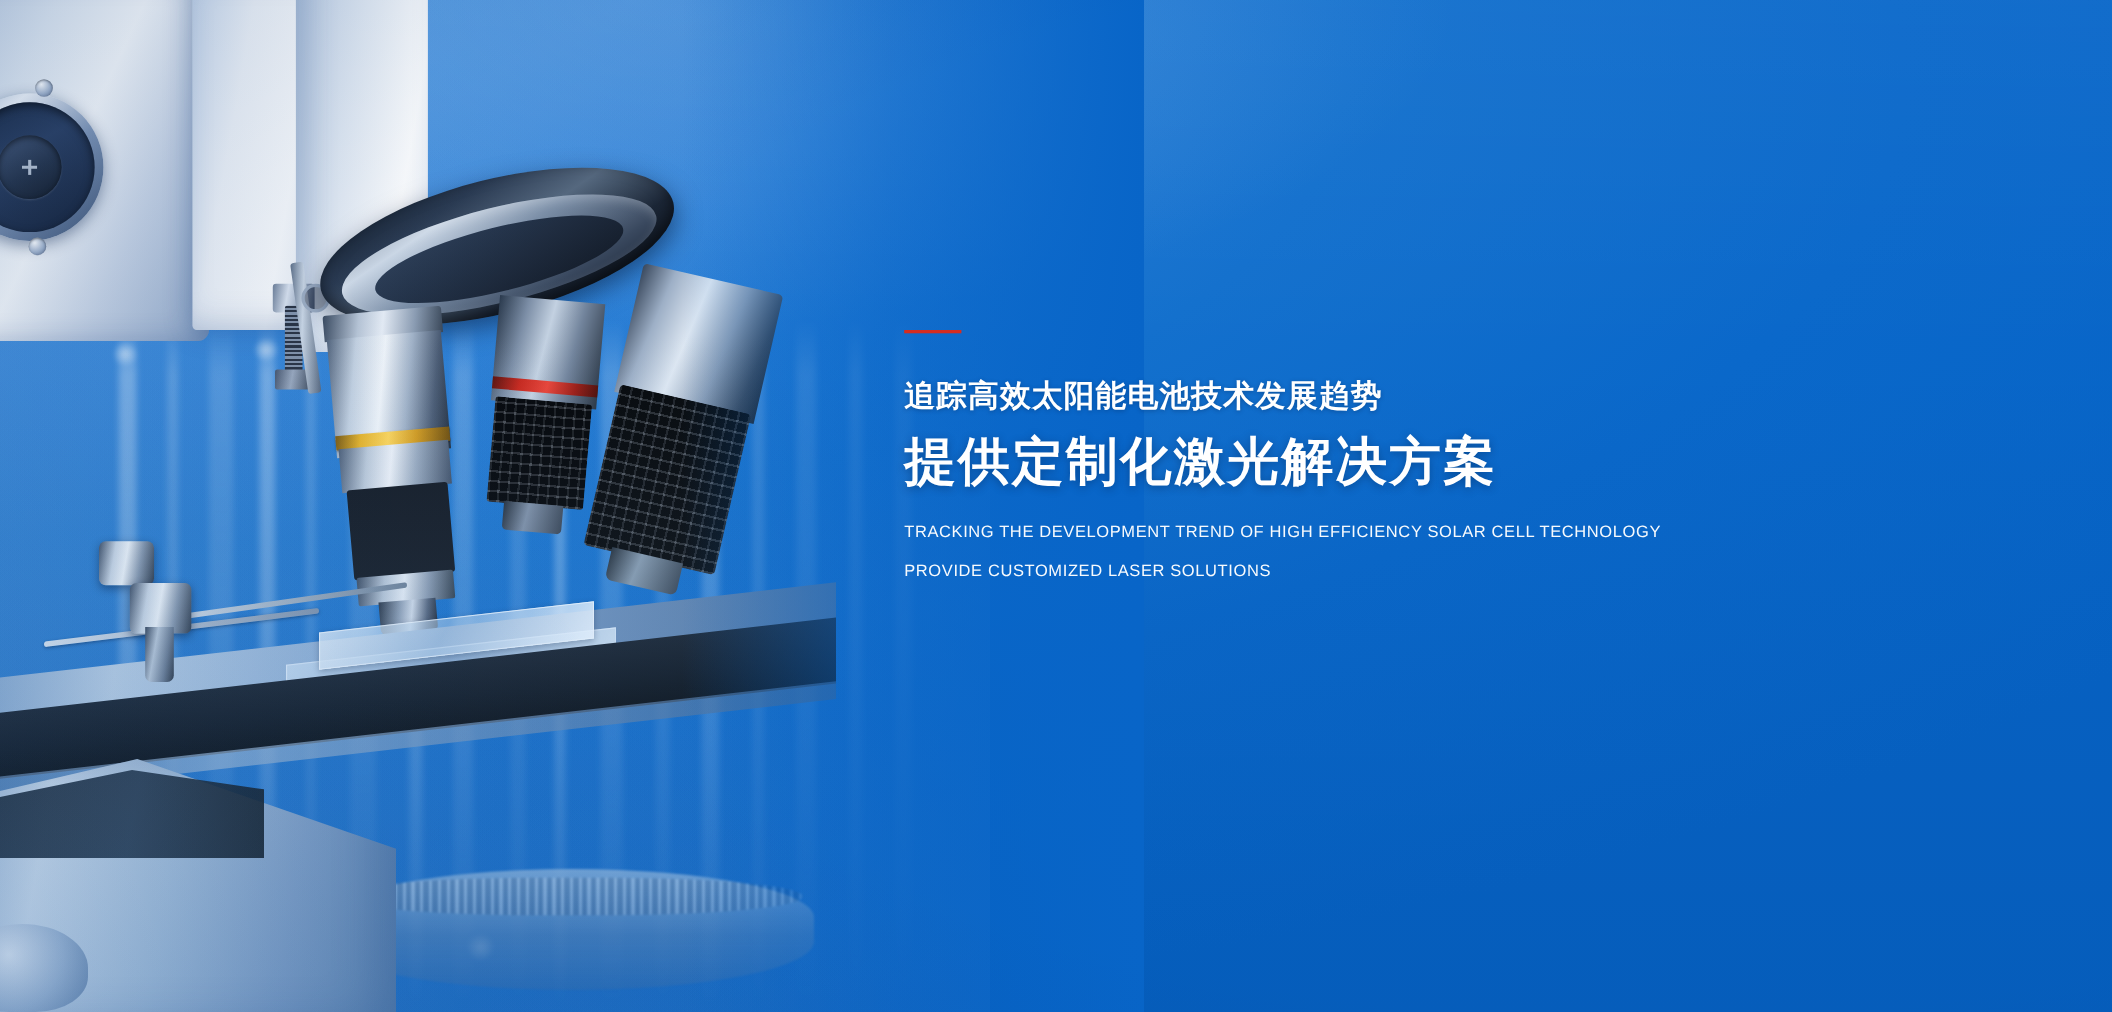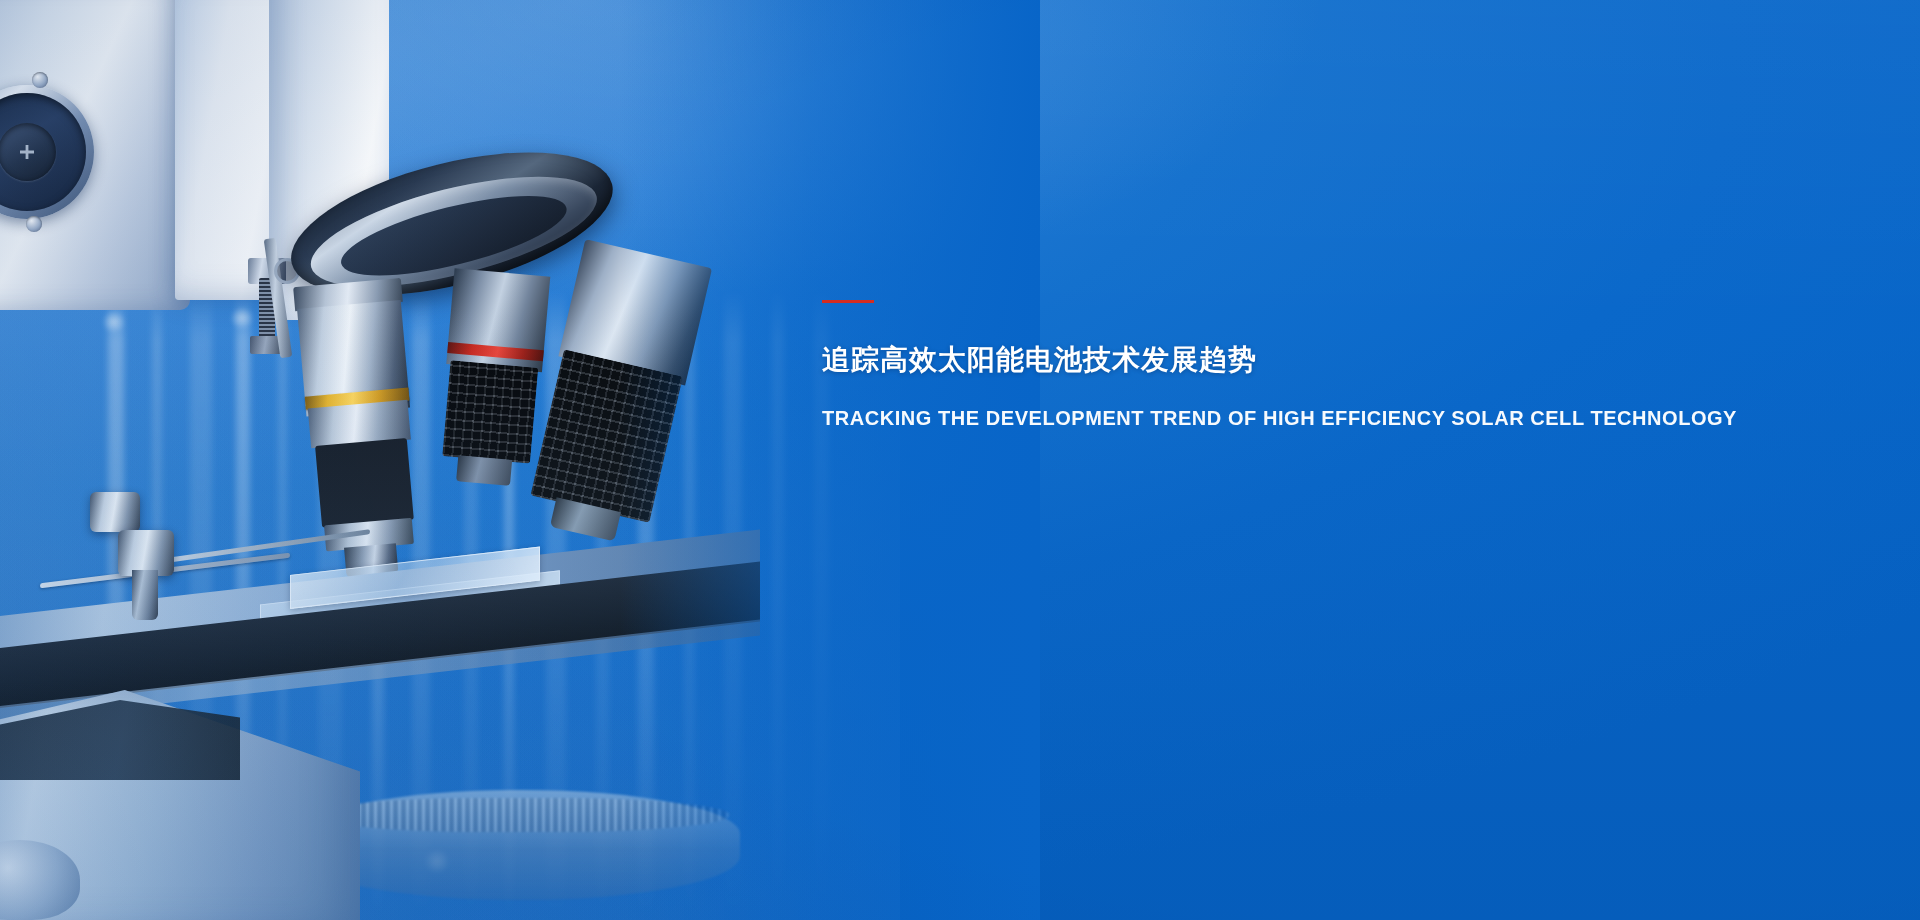--- a/index.html
+++ b/index.html
@@ -374,22 +374,22 @@
     font-size:28px; font-weight:bold; color:#ffffff;
     letter-spacing:1px; line-height:1.2;
     text-shadow:0 1px 4px rgba(0,30,70,.35);
   }
   .headline{
     font-size:47px; font-weight:bold; color:#ffffff;
     letter-spacing:2px; line-height:1.2; margin-top:14px;
     text-shadow:0 2px 8px rgba(0,30,70,.4);
   }
   .eng{
-    font-size:20px; color:#ffffff; letter-spacing:.55px;
-    line-height:1.5; font-weight:700; opacity:.97;
+    font-size:15px; color:#ffffff; letter-spacing:.55px;
+    line-height:1.5; font-weight:400; opacity:.97;
   }
   .eng.l1{ margin-top:26px; }
   .eng.l2{ margin-top:14px; }
 </style>
 </head>
 <body>
 
 <div class="banner">
 
   <div class="bg-base"></div>
@@ -497,16 +497,18 @@
 
     <div class="haze"></div>
   </div>
 
   <div class="photo-fade"></div>
   <div class="bg-vignette"></div>
 
   <div class="content">
     <div class="accent-bar"></div>
     <div class="subtitle">追踪高效太阳能电池技术发展趋势</div>
+    <div class="headline">提供定制化激光解决方案</div>
     <div class="eng l1">TRACKING THE DEVELOPMENT TREND OF HIGH EFFICIENCY SOLAR CELL TECHNOLOGY</div>
+    <div class="eng l2">PROVIDE CUSTOMIZED LASER SOLUTIONS</div>
   </div>
 
 </div>
 
 </body></html>

